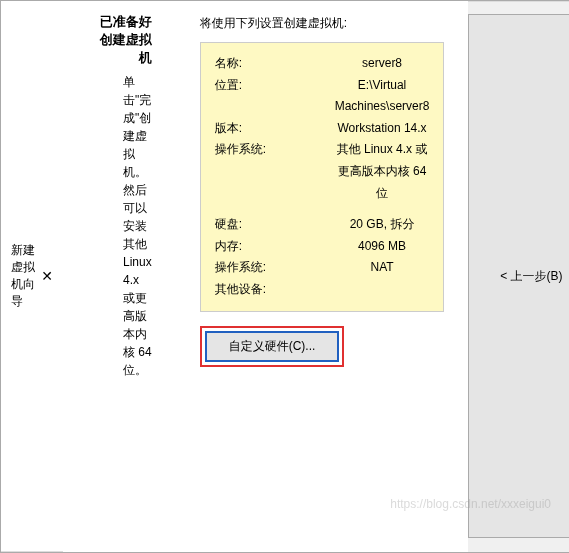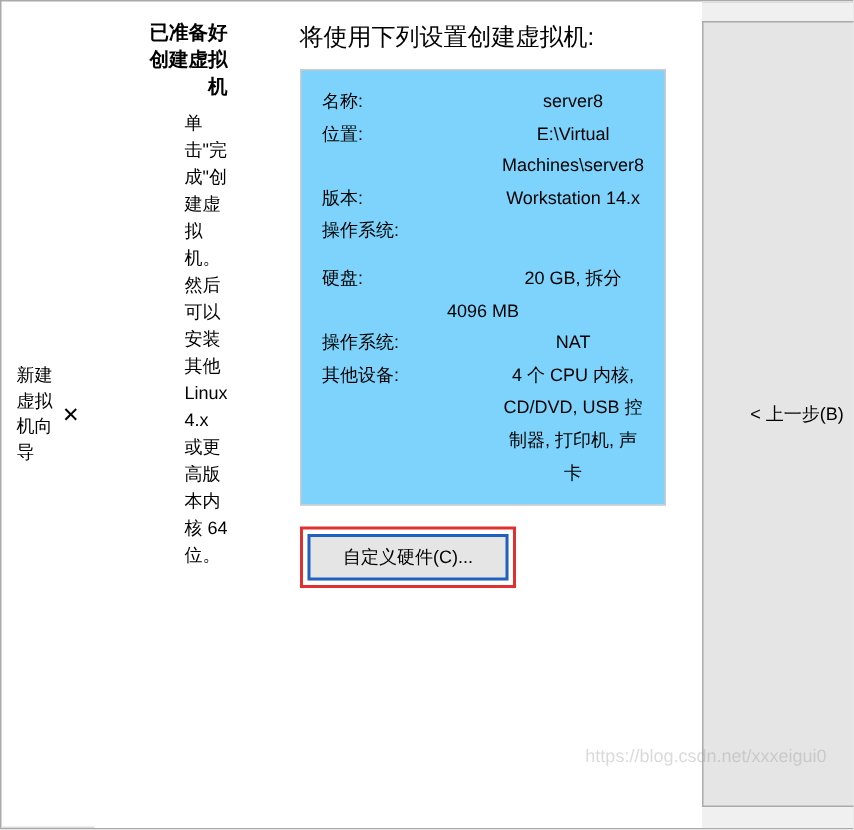--- a/index.html
+++ b/index.html
@@ -50,27 +50,27 @@
     }
     .divider {
       border-top: 1px solid #dddddd;
       margin: 0;
     }
     .content {
       padding: 14px 24px 0 24px;
       flex: 1;
     }
     .subtitle {
-      font-size: 16px;
+      font-size: 12px;
       margin-bottom: 10px;
     }
     .summary-box {
       border: 1px solid #cccccc;
       padding: 10px 14px;
-      background: #7dd3fc;
+      background: #fef9c3;
       margin-bottom: 14px;
     }
     .summary-row {
       display: flex;
       line-height: 1.8;
       font-size: 12px;
     }
     .summary-label {
       width: 120px;
       flex-shrink: 0;
@@ -158,36 +158,37 @@
       <div class="summary-row">
         <div class="summary-label">位置:</div>
         <div class="summary-value">E:\Virtual Machines\server8</div>
       </div>
       <div class="summary-row">
         <div class="summary-label">版本:</div>
         <div class="summary-value">Workstation 14.x</div>
       </div>
       <div class="summary-row">
         <div class="summary-label">操作系统:</div>
+        <div class="summary-value">其他 Linux 4.x 或更高版本内核 64 位</div>
       </div>
       <div class="summary-gap"></div>
       <div class="summary-row">
         <div class="summary-label">硬盘:</div>
         <div class="summary-value">20 GB, 拆分</div>
       </div>
       <div class="summary-row">
+        <div class="summary-label">内存:</div>
         <div class="summary-value">4096 MB</div>
       </div>
       <div class="summary-row">
         <div class="summary-label">操作系统:</div>
         <div class="summary-value">NAT</div>
       </div>
       <div class="summary-row">
         <div class="summary-label">其他设备:</div>
-        <div class="summary-value">4 个 CPU 内核, CD/DVD, USB 控制器, 打印机, 声卡</div>
       </div>
     </div>
 
     <div class="hw-highlight">
       <button class="hw-button">自定义硬件(C)...</button>
     </div>
   </div>
 
   <div class="footer">
     <button class="btn">&lt; 上一步(B)</button>

